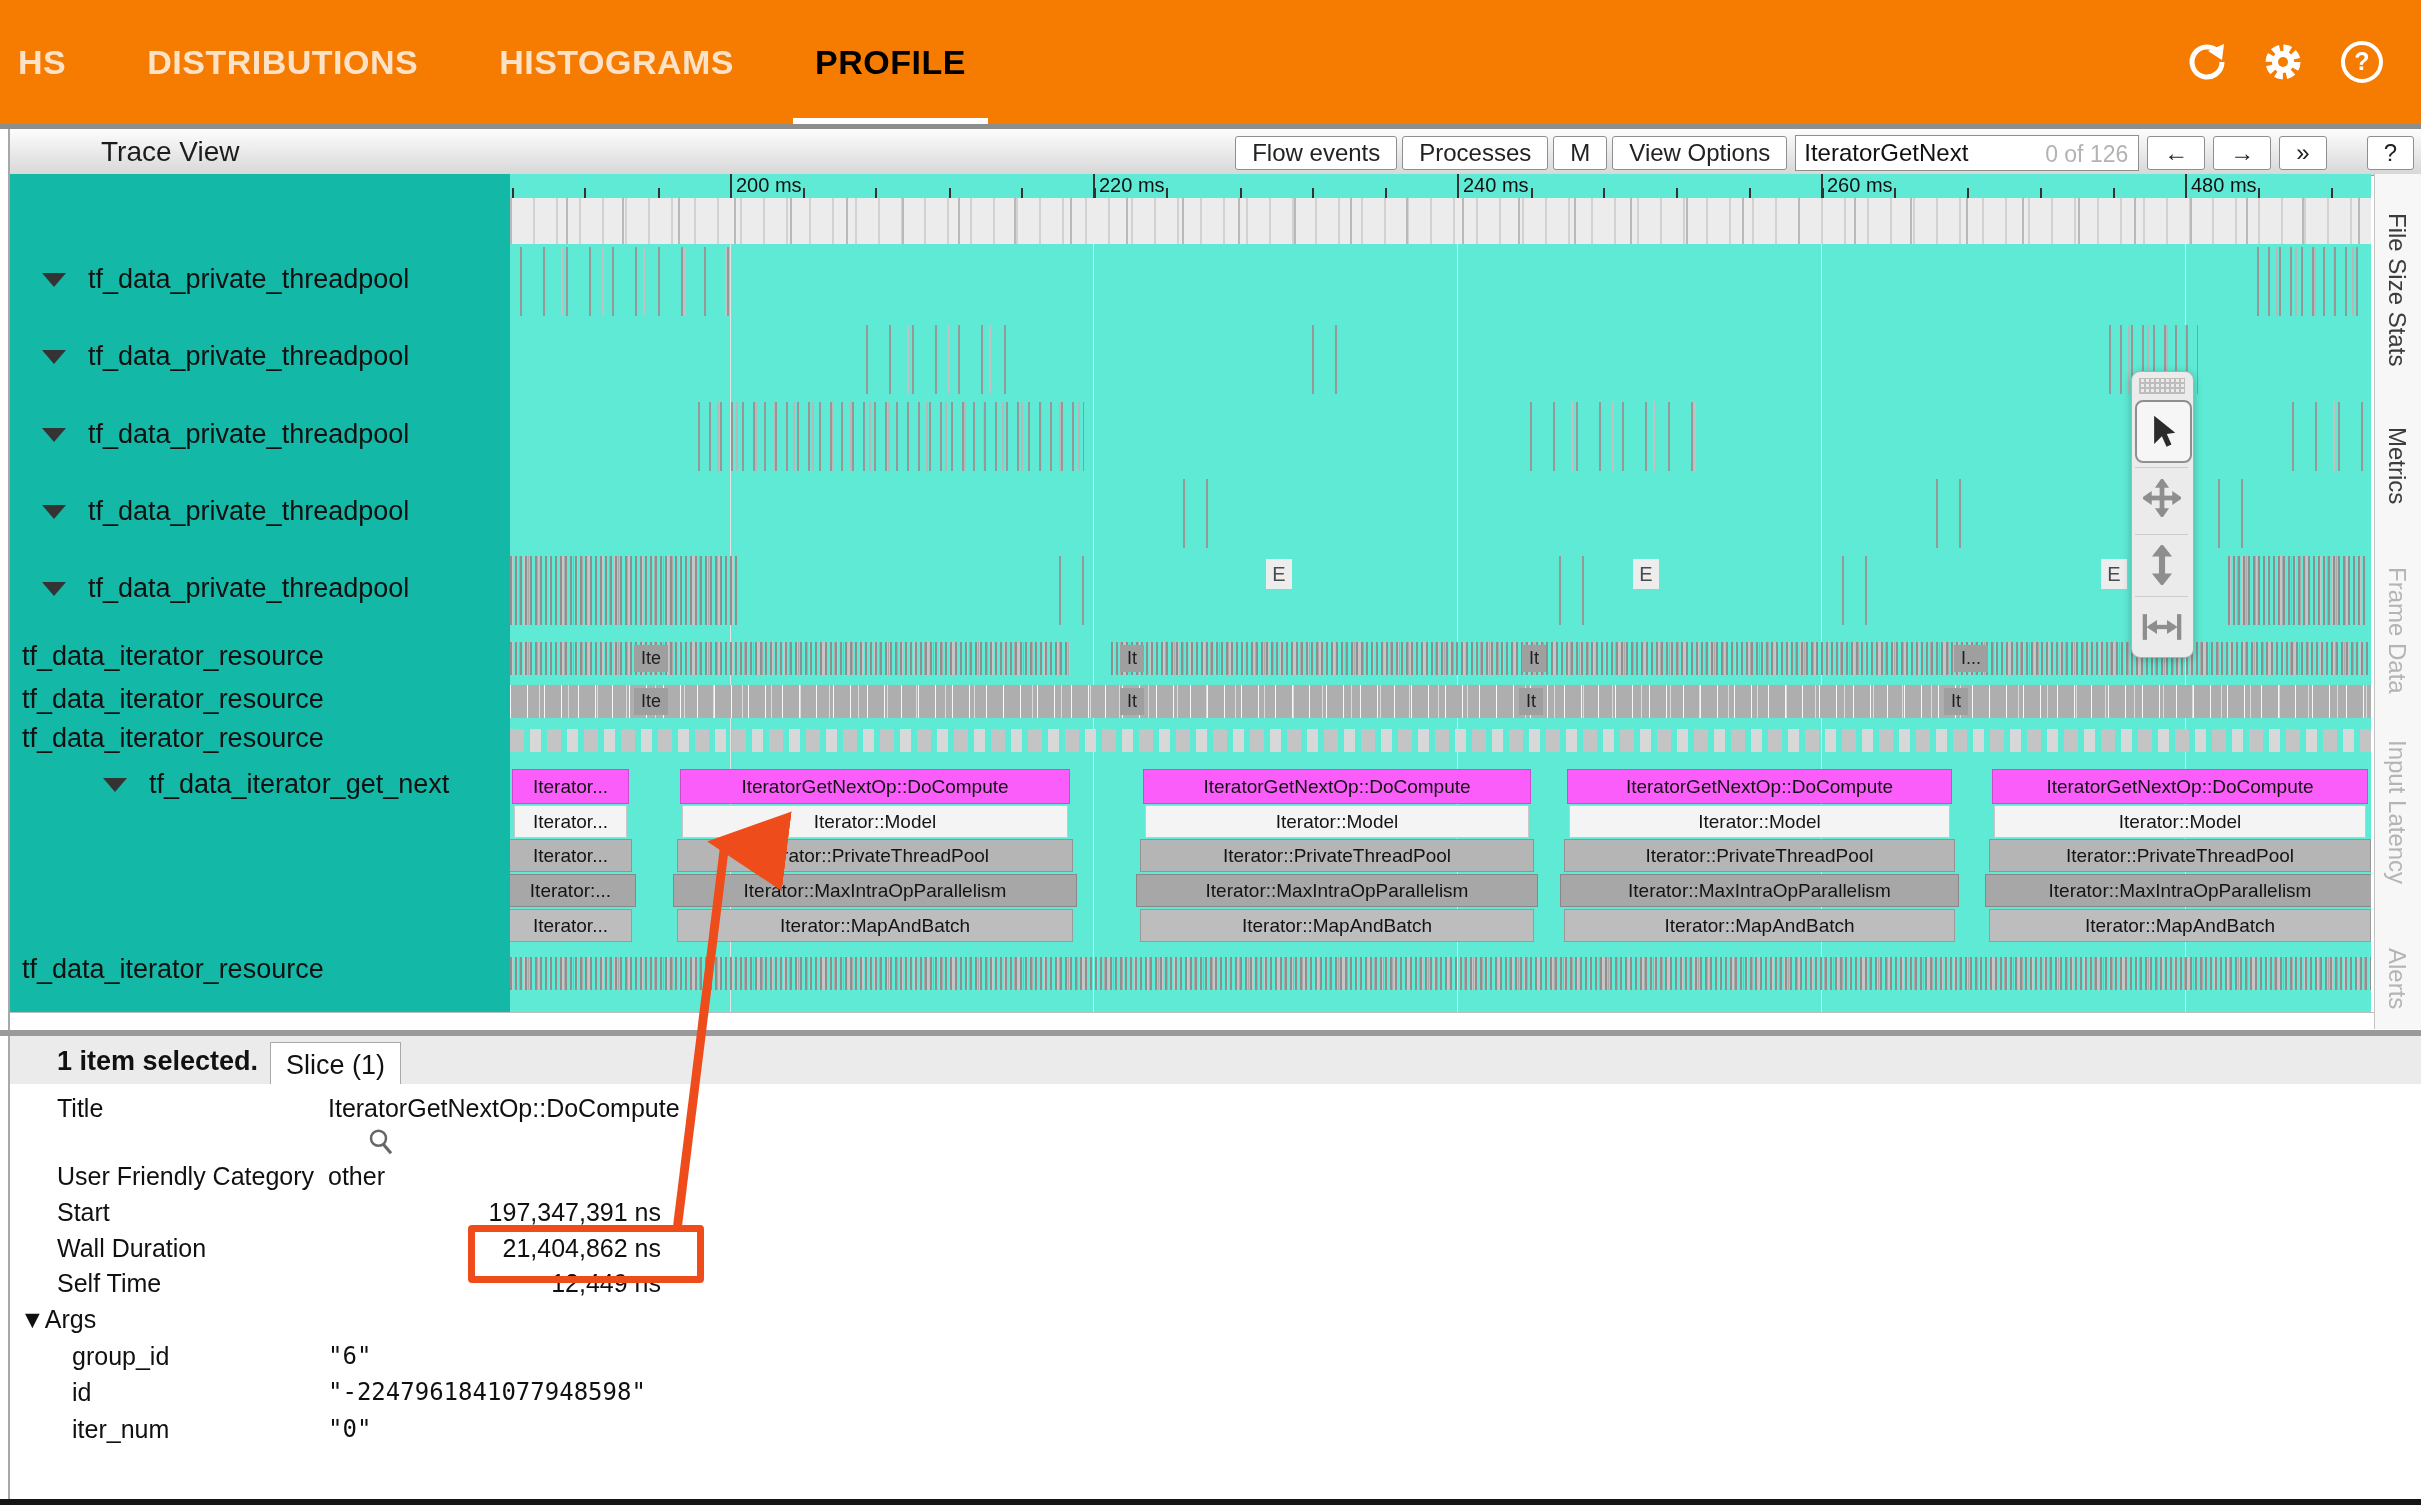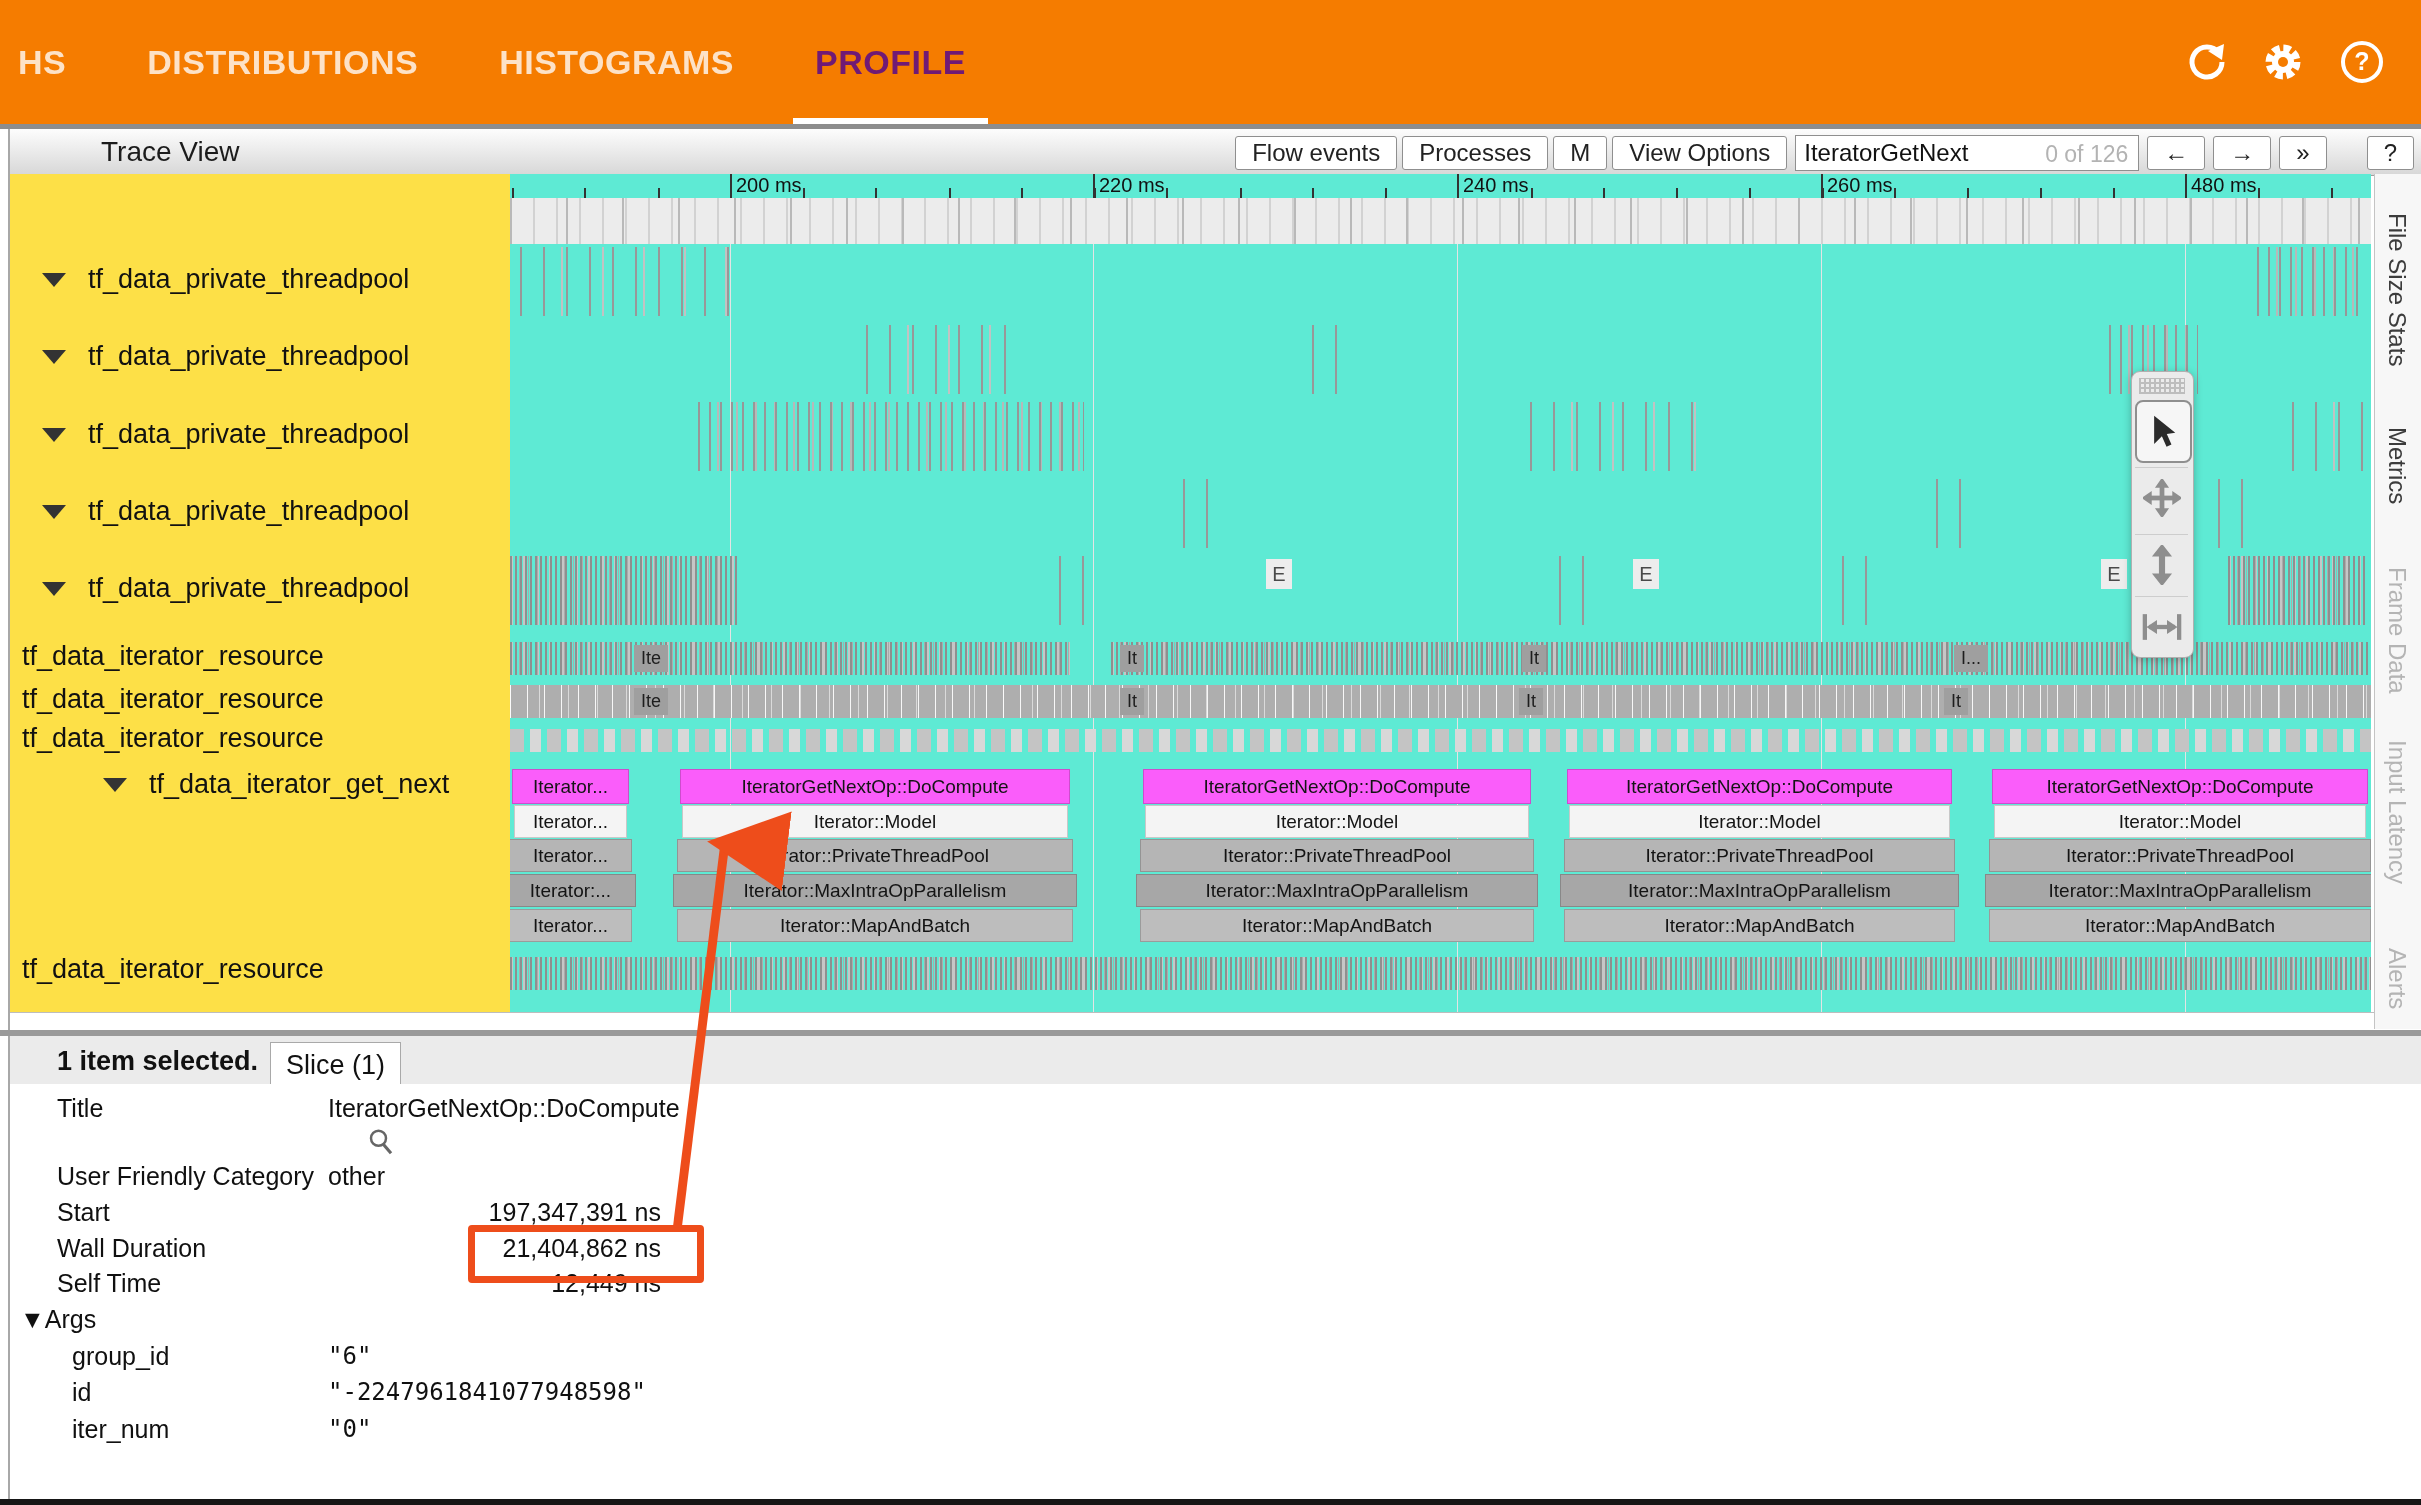--- a/index.html
+++ b/index.html
@@ -4,21 +4,21 @@
 <style>
   html,body{margin:0;padding:0;background:#fff;}
   #app{position:relative;width:2422px;height:1506px;overflow:hidden;
        font-family:"Liberation Sans","DejaVu Sans",sans-serif;background:#fff;}
   
   .topbar{position:absolute;left:0;top:0;width:2422px;height:124px;background:#f57c00;}
   .topbar-shadow{position:absolute;left:0;top:124px;width:2422px;height:5px;background:#8d8d8d;}
   .tabs{position:absolute;left:8px;top:0;height:124px;display:flex;align-items:center;gap:61px;}
   .tab{color:rgba(255,255,255,.78);font-size:34px;font-weight:700;letter-spacing:0.5px;
        position:relative;height:124px;display:flex;align-items:center;padding:0 10px;cursor:pointer;}
-  .tab.active{color:#701a75;}
+  .tab.active{color:#000000;}
   .tab.active::after{content:"";position:absolute;left:-12px;right:-12px;bottom:0;height:6px;background:#fff;}
   .runsel{position:absolute;left:1874px;top:0;width:260px;height:124px;color:#fff;}
   .runsel .val{position:absolute;left:2px;top:40px;font-size:28px;color:rgba(255,255,255,.92);}
   .runsel .line{position:absolute;left:0;top:95px;width:240px;height:2px;background:rgba(255,255,255,.9);}
   .runsel .caret{position:absolute;left:251px;top:57px;width:0;height:0;
        border-left:13px solid transparent;border-right:13px solid transparent;border-top:15px solid #fff;}
   .topicon{position:absolute;top:38px;width:48px;height:48px;}
   
   .widget-left-border{position:absolute;left:8px;top:129px;width:2px;height:1373px;background:#a8a8a8;}
   .tv-toolbar{position:absolute;left:10px;top:129px;width:2412px;height:46px;
@@ -26,21 +26,21 @@
   .tv-title{position:absolute;left:91px;top:7px;font-size:28px;color:#1c1c1c;}
   .tv-controls{position:absolute;right:8px;top:6px;display:flex;gap:8px;align-items:center;}
   .tvbtn{height:34px;background:#fff;border:1px solid #8f8f8f;border-radius:3px;
       font-size:24px;color:#222;padding:0 16px;display:flex;align-items:center;cursor:pointer;}
   .tv-search{width:342px;height:34px;background:#fff;border:1px solid #8f8f8f;position:relative;display:flex;align-items:center;}
   .tv-search input{border:none;outline:none;font-size:24px;width:228px;padding:0 0 0 8px;
       font-family:"Liberation Sans","DejaVu Sans",sans-serif;color:#111;background:transparent;}
   .tv-count{position:absolute;right:10px;top:5px;font-size:23px;color:#b3b3b3;}
   .navgap{width:24px;}
   
-  .labelcol{position:absolute;left:10px;top:174px;width:500px;height:838px;background:#fde047;border-right:1px solid #9c9c9c;}
+  .labelcol{position:absolute;left:10px;top:174px;width:500px;height:838px;background:#14b8a6;border-right:1px solid #9c9c9c;}
   .tracklabel{position:absolute;display:flex;align-items:center;color:#111;font-size:27px;white-space:nowrap;}
   .tracklabel .tri{width:0;height:0;border-left:12px solid transparent;border-right:12px solid transparent;
       border-top:14px solid #333;margin-right:22px;}
   .canvas{position:absolute;left:510px;top:174px;width:1861px;height:838px;background:#5eead4;overflow:hidden;}
   .axisline{position:absolute;left:0;top:24px;width:1861px;height:1px;background:#555;}
   .gridline{position:absolute;top:0;width:1px;height:838px;background:#e4e4e4;}
   .tick{position:absolute;background:#333;width:2px;}
   .tick.major{top:0;height:24px;}
   .tick.minor{top:14px;height:10px;}
   .ticklabel{position:absolute;top:0px;font-size:20px;color:#111;white-space:nowrap;}

